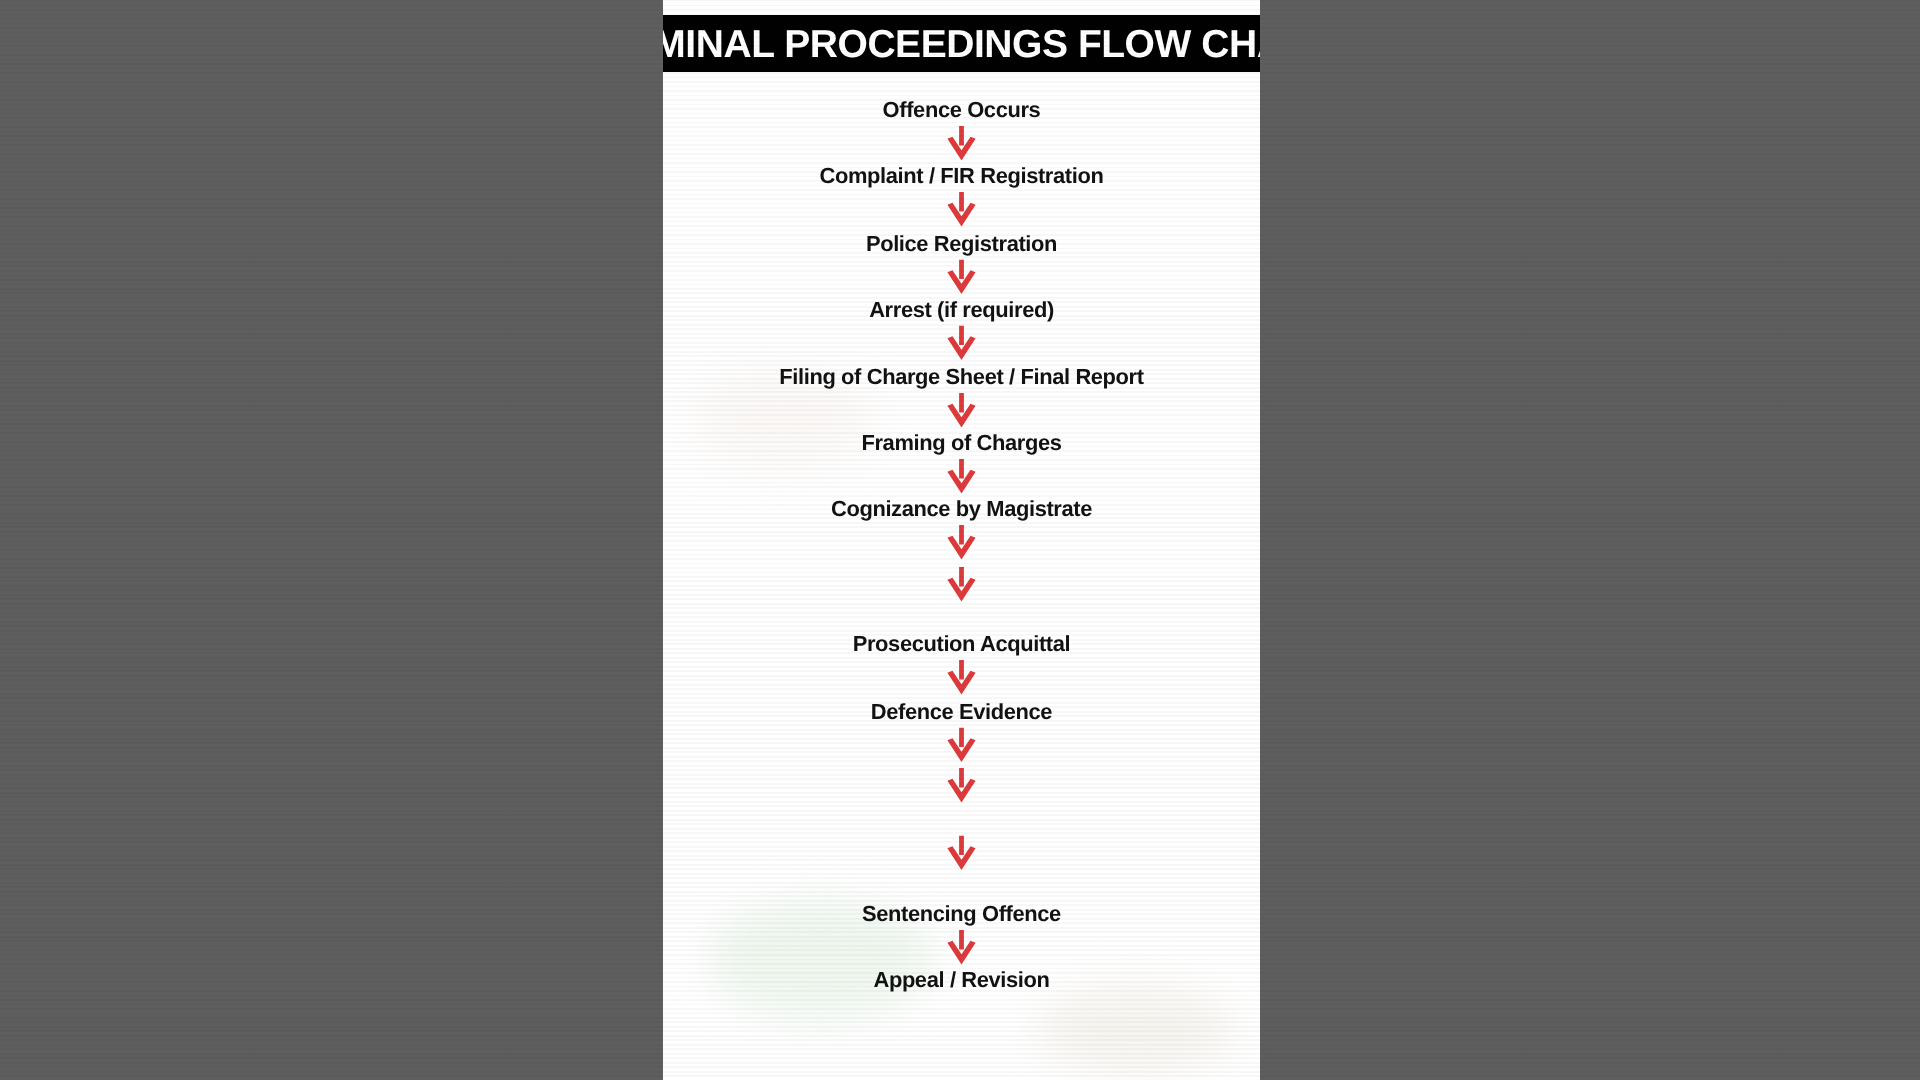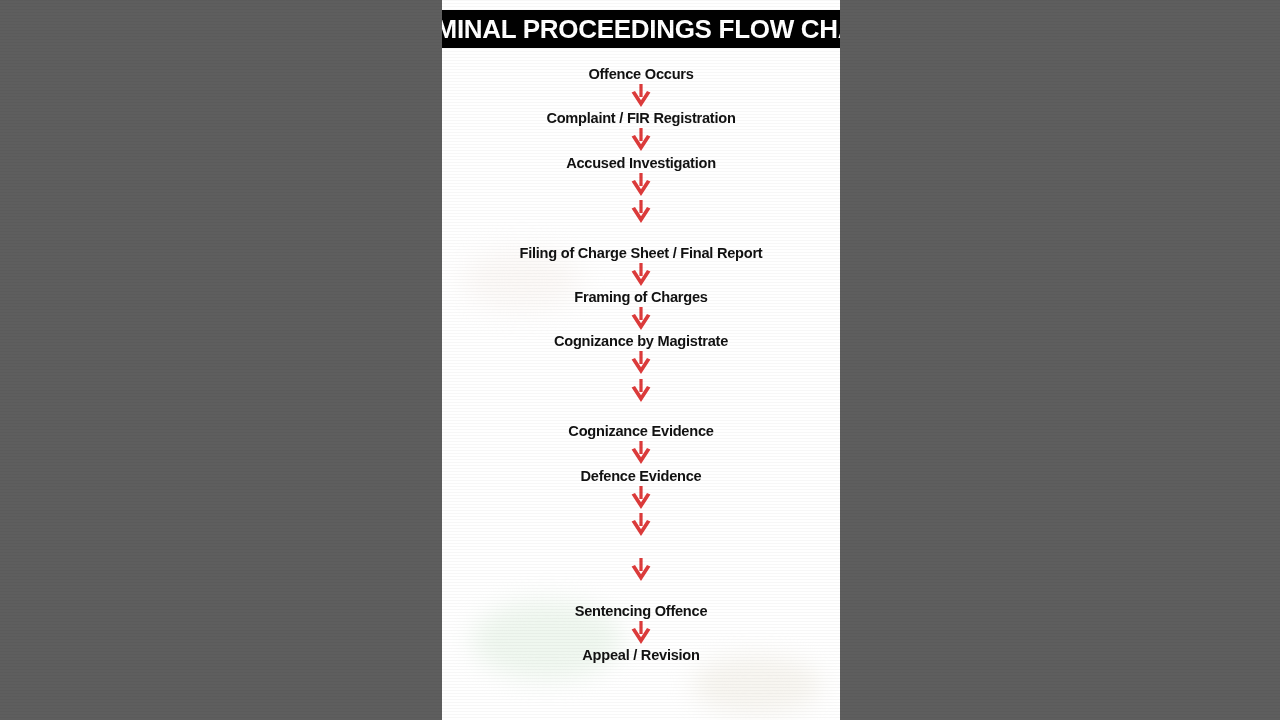--- a/index.html
+++ b/index.html
@@ -164,29 +164,30 @@
         <div class="step-row">
           <span class="step-label">Complaint / FIR Registration</span>
           <span class="arrow-wrap">
             <svg width="20" height="23" viewBox="0 0 20 23" xmlns="http://www.w3.org/2000/svg">
               <rect x="8.4" y="0" width="3.2" height="13" fill="#dd3b3b"></rect>
               <path d="M10 23 L0.6 8.5 L4.0 7.1 L10 16.2 L16.0 7.1 L19.4 8.5 Z" fill="#dd3b3b"></path>
             </svg>
           </span>
         </div>
         <div class="step-row">
-          <span class="step-label">Accused Investigation</span>
-          <span class="arrow-wrap">
-            <svg width="20" height="23" viewBox="0 0 20 23" xmlns="http://www.w3.org/2000/svg">
-              <rect x="8.4" y="0" width="3.2" height="13" fill="#dd3b3b"></rect>
-              <path d="M10 23 L0.6 8.5 L4.0 7.1 L10 16.2 L16.0 7.1 L19.4 8.5 Z" fill="#dd3b3b"></path>
-            </svg>
-          </span>
-        </div>
-        <div class="step-row">
+          <span class="step-label">Police Registration</span>
+          <span class="arrow-wrap">
+            <svg width="20" height="23" viewBox="0 0 20 23" xmlns="http://www.w3.org/2000/svg">
+              <rect x="8.4" y="0" width="3.2" height="13" fill="#dd3b3b"></rect>
+              <path d="M10 23 L0.6 8.5 L4.0 7.1 L10 16.2 L16.0 7.1 L19.4 8.5 Z" fill="#dd3b3b"></path>
+            </svg>
+          </span>
+        </div>
+        <div class="step-row">
+          <span class="step-label">Arrest (if required)</span>
           <span class="arrow-wrap">
             <svg width="20" height="23" viewBox="0 0 20 23" xmlns="http://www.w3.org/2000/svg">
               <rect x="8.4" y="0" width="3.2" height="13" fill="#dd3b3b"></rect>
               <path d="M10 23 L0.6 8.5 L4.0 7.1 L10 16.2 L16.0 7.1 L19.4 8.5 Z" fill="#dd3b3b"></path>
             </svg>
           </span>
         </div>
         <div class="step-row">
           <span class="step-label">Filing of Charge Sheet / Final Report</span>
           <span class="arrow-wrap">
@@ -216,21 +217,21 @@
         </div>
         <div class="step-row">
           <span class="arrow-wrap">
             <svg width="20" height="23" viewBox="0 0 20 23" xmlns="http://www.w3.org/2000/svg">
               <rect x="8.4" y="0" width="3.2" height="13" fill="#dd3b3b"></rect>
               <path d="M10 23 L0.6 8.5 L4.0 7.1 L10 16.2 L16.0 7.1 L19.4 8.5 Z" fill="#dd3b3b"></path>
             </svg>
           </span>
         </div>
         <div class="step-row">
-          <span class="step-label">Cognizance Evidence</span>
+          <span class="step-label">Prosecution Acquittal</span>
           <span class="arrow-wrap">
             <svg width="20" height="23" viewBox="0 0 20 23" xmlns="http://www.w3.org/2000/svg">
               <rect x="8.4" y="0" width="3.2" height="13" fill="#dd3b3b"></rect>
               <path d="M10 23 L0.6 8.5 L4.0 7.1 L10 16.2 L16.0 7.1 L19.4 8.5 Z" fill="#dd3b3b"></path>
             </svg>
           </span>
         </div>
         <div class="step-row">
           <span class="step-label">Defence Evidence</span>
           <span class="arrow-wrap">

